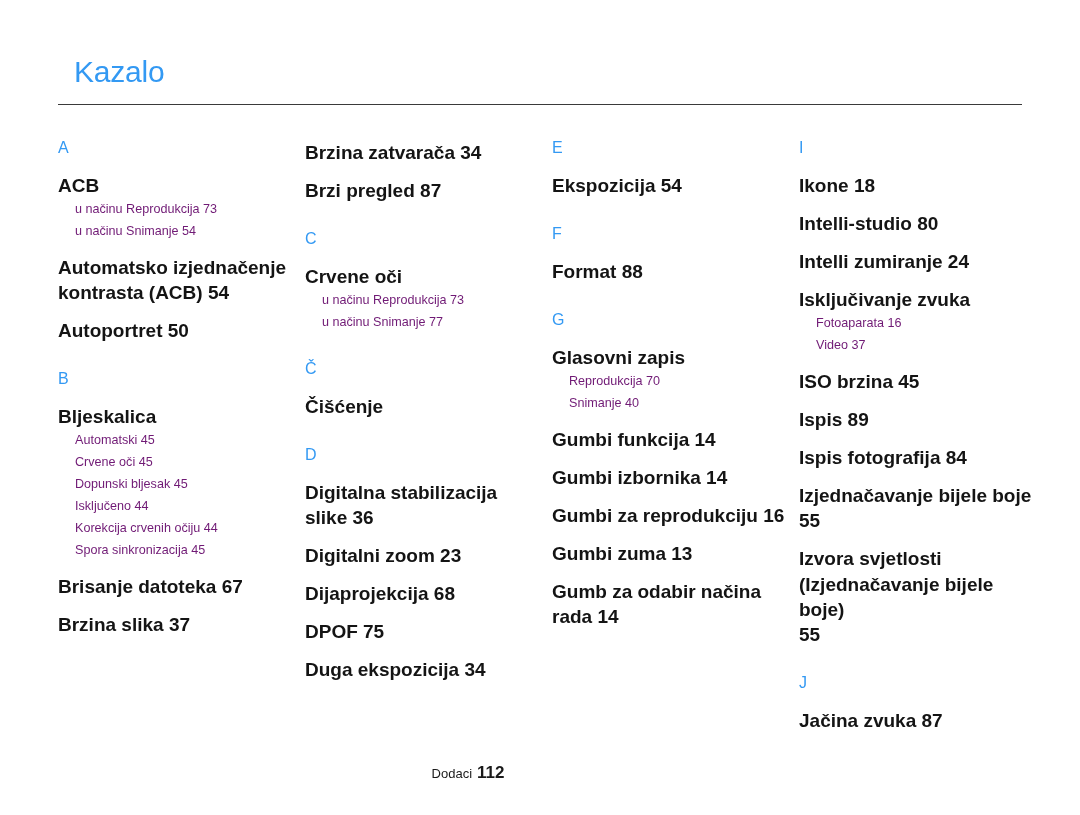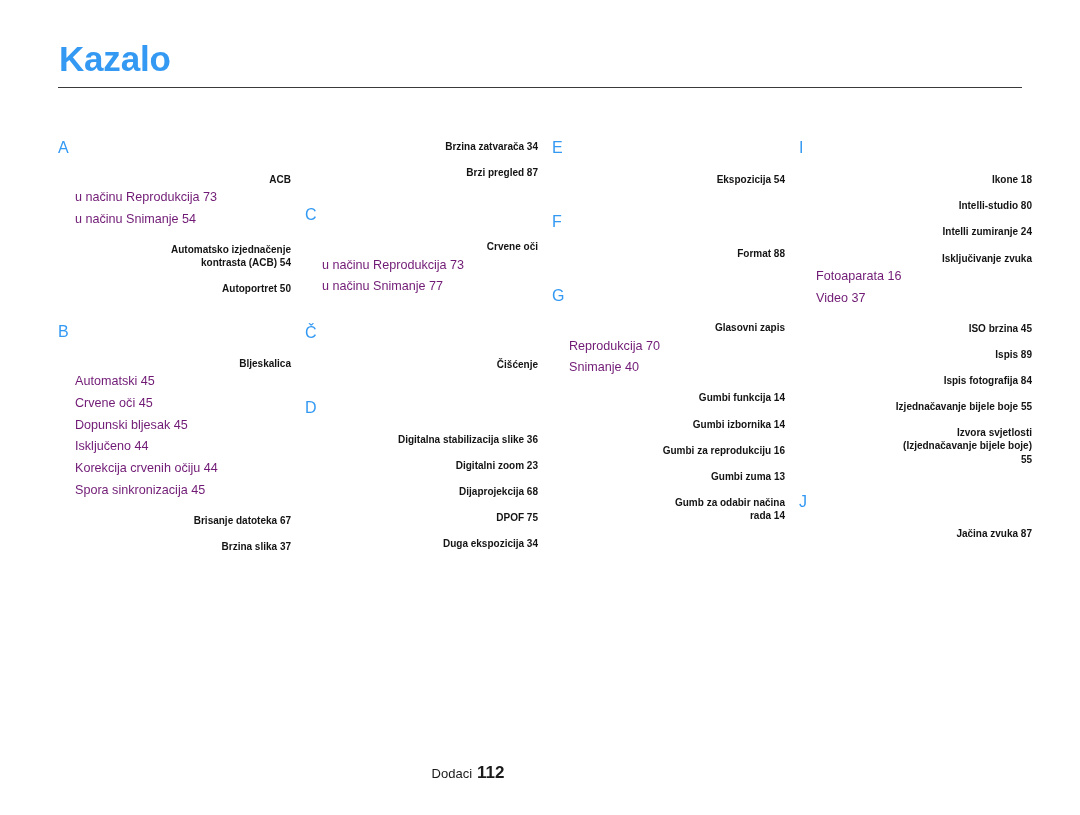--- a/index.html
+++ b/index.html
@@ -18,26 +18,26 @@
   }
 
   
   .page-header {
     position: absolute;
     left: 58px;
     top: 40px;
     width: 964px;
   }
   .page-title {
-    font-size: 35px;
-    font-weight: bold;
+    font-size: 30px;
+    font-weight: normal;
     color: #3399f3;
     letter-spacing: -0.2px;
     line-height: 1.05;
-    margin: 1px;
+    margin: 16px;
   }
   .title-rule {
     margin-top: 9px;
     border: 0;
     border-top: 1.6px solid #3a3a3a;
     width: 100%;
   }
 
   
   .index-columns {
@@ -69,27 +69,26 @@
   .letter-group + .letter-group .letter-heading {
     margin-top: 28px;
   }
 
   
   .entry {
     margin: 0 0 13px 0;
   }
   .entry:last-child { margin-bottom: 0; }
   .entry-title {
-    font-size: 10px;
+    font-size: 19px;
     font-weight: bold;
     line-height: 1.32;
     color: #141414;
     margin: 0;
     white-space: pre-line;
-    text-align: right;
   }
   .entry.has-subs .entry-title {
     margin-bottom: 1px;
   }
   .sub-list {
     list-style: none;
     margin: 0;
     padding: 0 0 0 15px;
   }
   .sub-item {

